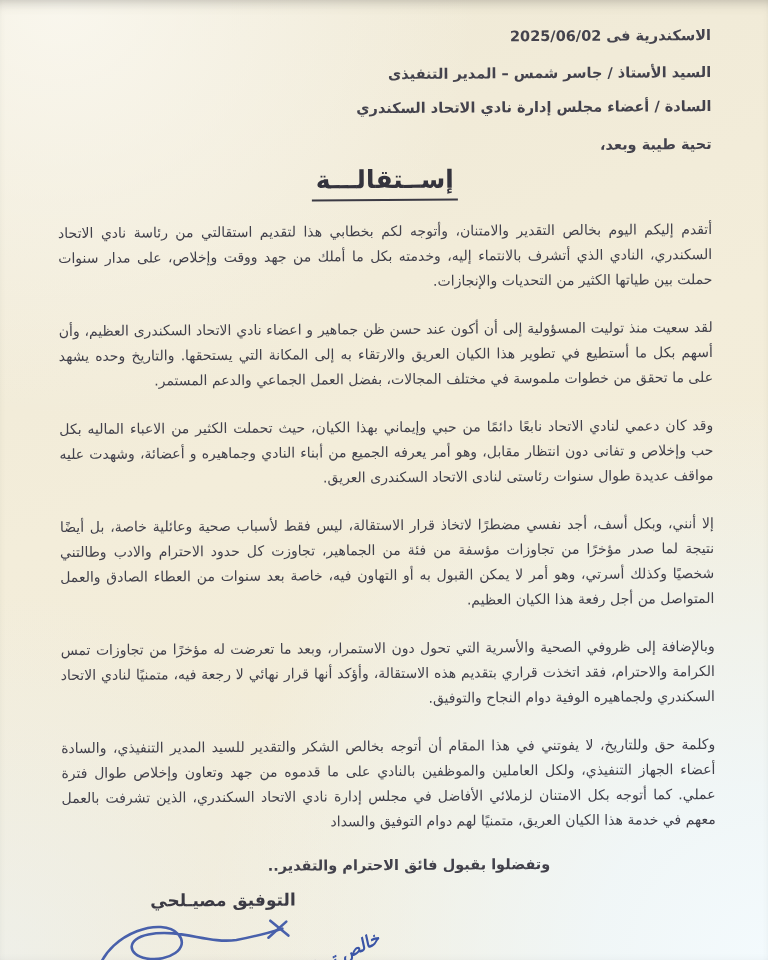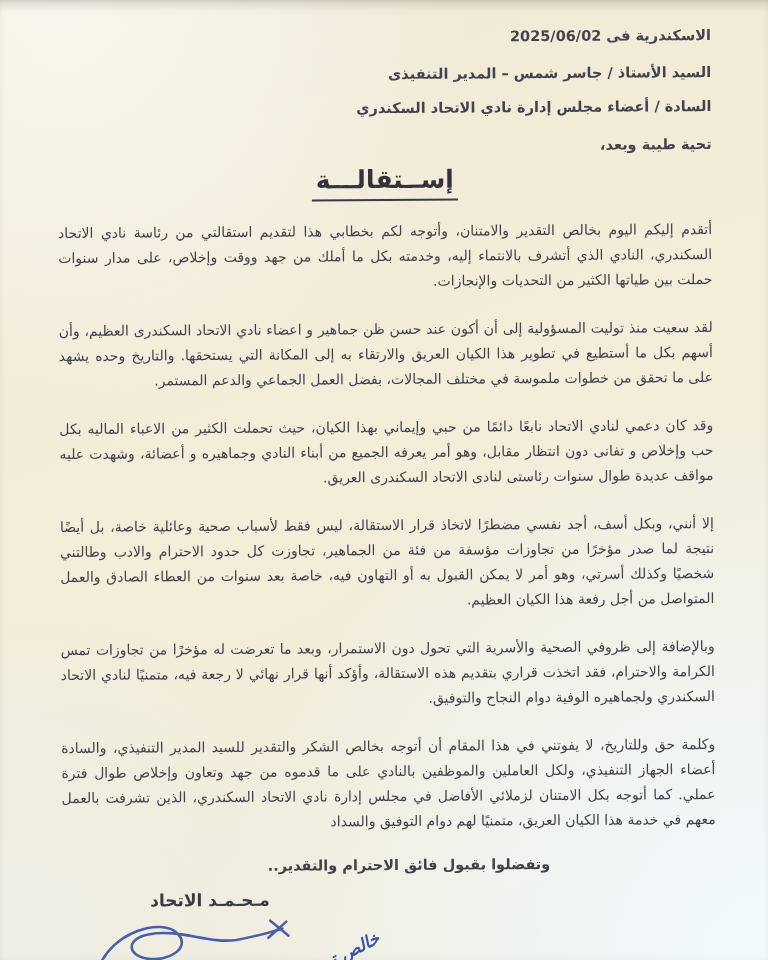--- a/index.html
+++ b/index.html
@@ -104,21 +104,21 @@
     <p class="para">لقد سعيت منذ توليت المسؤولية إلى أن أكون عند حسن ظن جماهير و اعضاء نادي الاتحاد السكندرى العظيم، وأن أسهم بكل ما أستطيع في تطوير هذا الكيان العريق والارتقاء به إلى المكانة التي يستحقها. والتاريخ وحده يشهد على ما تحقق من خطوات ملموسة في مختلف المجالات، بفضل العمل الجماعي والدعم المستمر.</p>
     <p class="para">وقد كان دعمي لنادي الاتحاد نابعًا دائمًا من حبي وإيماني بهذا الكيان، حيث تحملت الكثير من الاعباء الماليه بكل حب وإخلاص و تفانى دون انتظار مقابل، وهو أمر يعرفه الجميع من أبناء النادي وجماهيره و أعضائة، وشهدت عليه مواقف عديدة طوال سنوات رئاستى لنادى الاتحاد السكندرى العريق.</p>
     <p class="para">إلا أنني، وبكل أسف، أجد نفسي مضطرًا لاتخاذ قرار الاستقالة، ليس فقط لأسباب صحية وعائلية خاصة، بل أيضًا نتيجة لما صدر مؤخرًا من تجاوزات مؤسفة من فئة من الجماهير، تجاوزت كل حدود الاحترام والادب وطالتني شخصيًا وكذلك أسرتي، وهو أمر لا يمكن القبول به أو التهاون فيه، خاصة بعد سنوات من العطاء الصادق والعمل المتواصل من أجل رفعة هذا الكيان العظيم.</p>
     <p class="para">وبالإضافة إلى ظروفي الصحية والأسرية التي تحول دون الاستمرار، وبعد ما تعرضت له مؤخرًا من تجاوزات تمس الكرامة والاحترام، فقد اتخذت قراري بتقديم هذه الاستقالة، وأؤكد أنها قرار نهائي لا رجعة فيه، متمنيًا لنادي الاتحاد السكندري ولجماهيره الوفية دوام النجاح والتوفيق.</p>
     <p class="para">وكلمة حق وللتاريخ، لا يفوتني في هذا المقام أن أتوجه بخالص الشكر والتقدير للسيد المدير التنفيذي، والسادة أعضاء الجهاز التنفيذي، ولكل العاملين والموظفين بالنادي على ما قدموه من جهد وتعاون وإخلاص طوال فترة عملي. كما أتوجه بكل الامتنان لزملائي الأفاضل في مجلس إدارة نادي الاتحاد السكندري، الذين تشرفت بالعمل معهم في خدمة هذا الكيان العريق، متمنيًا لهم دوام التوفيق والسداد</p>
 
     <div class="closing">وتفضلوا بقبول فائق الاحترام والتقدير..</div>
 
     <div class="sig-area">
 
-      <div class="printed-name">مـحـمـد الاتحاد</div>
+      <div class="printed-name">التوفيق مصيـلحي</div>
 
       <svg class="sig-svg" width="270" height="140" viewBox="0 0 270 140" fill="none">
         <g stroke="#3a54a6" stroke-width="2.6" stroke-linecap="round" fill="none" opacity="0.92">
 
           <path d="M 28 58 C 40 22, 92 6, 108 24 C 120 38, 98 52, 76 48 C 56 44, 56 28, 78 24 C 110 18, 138 34, 166 30 C 184 27, 198 23, 212 19"></path>
           <path d="M 198 28 L 216 12"></path>
           <path d="M 200 11 L 218 26"></path>
 
           <path d="M 6 124 L 152 60"></path>
           <path d="M 2 133 L 160 70"></path>

